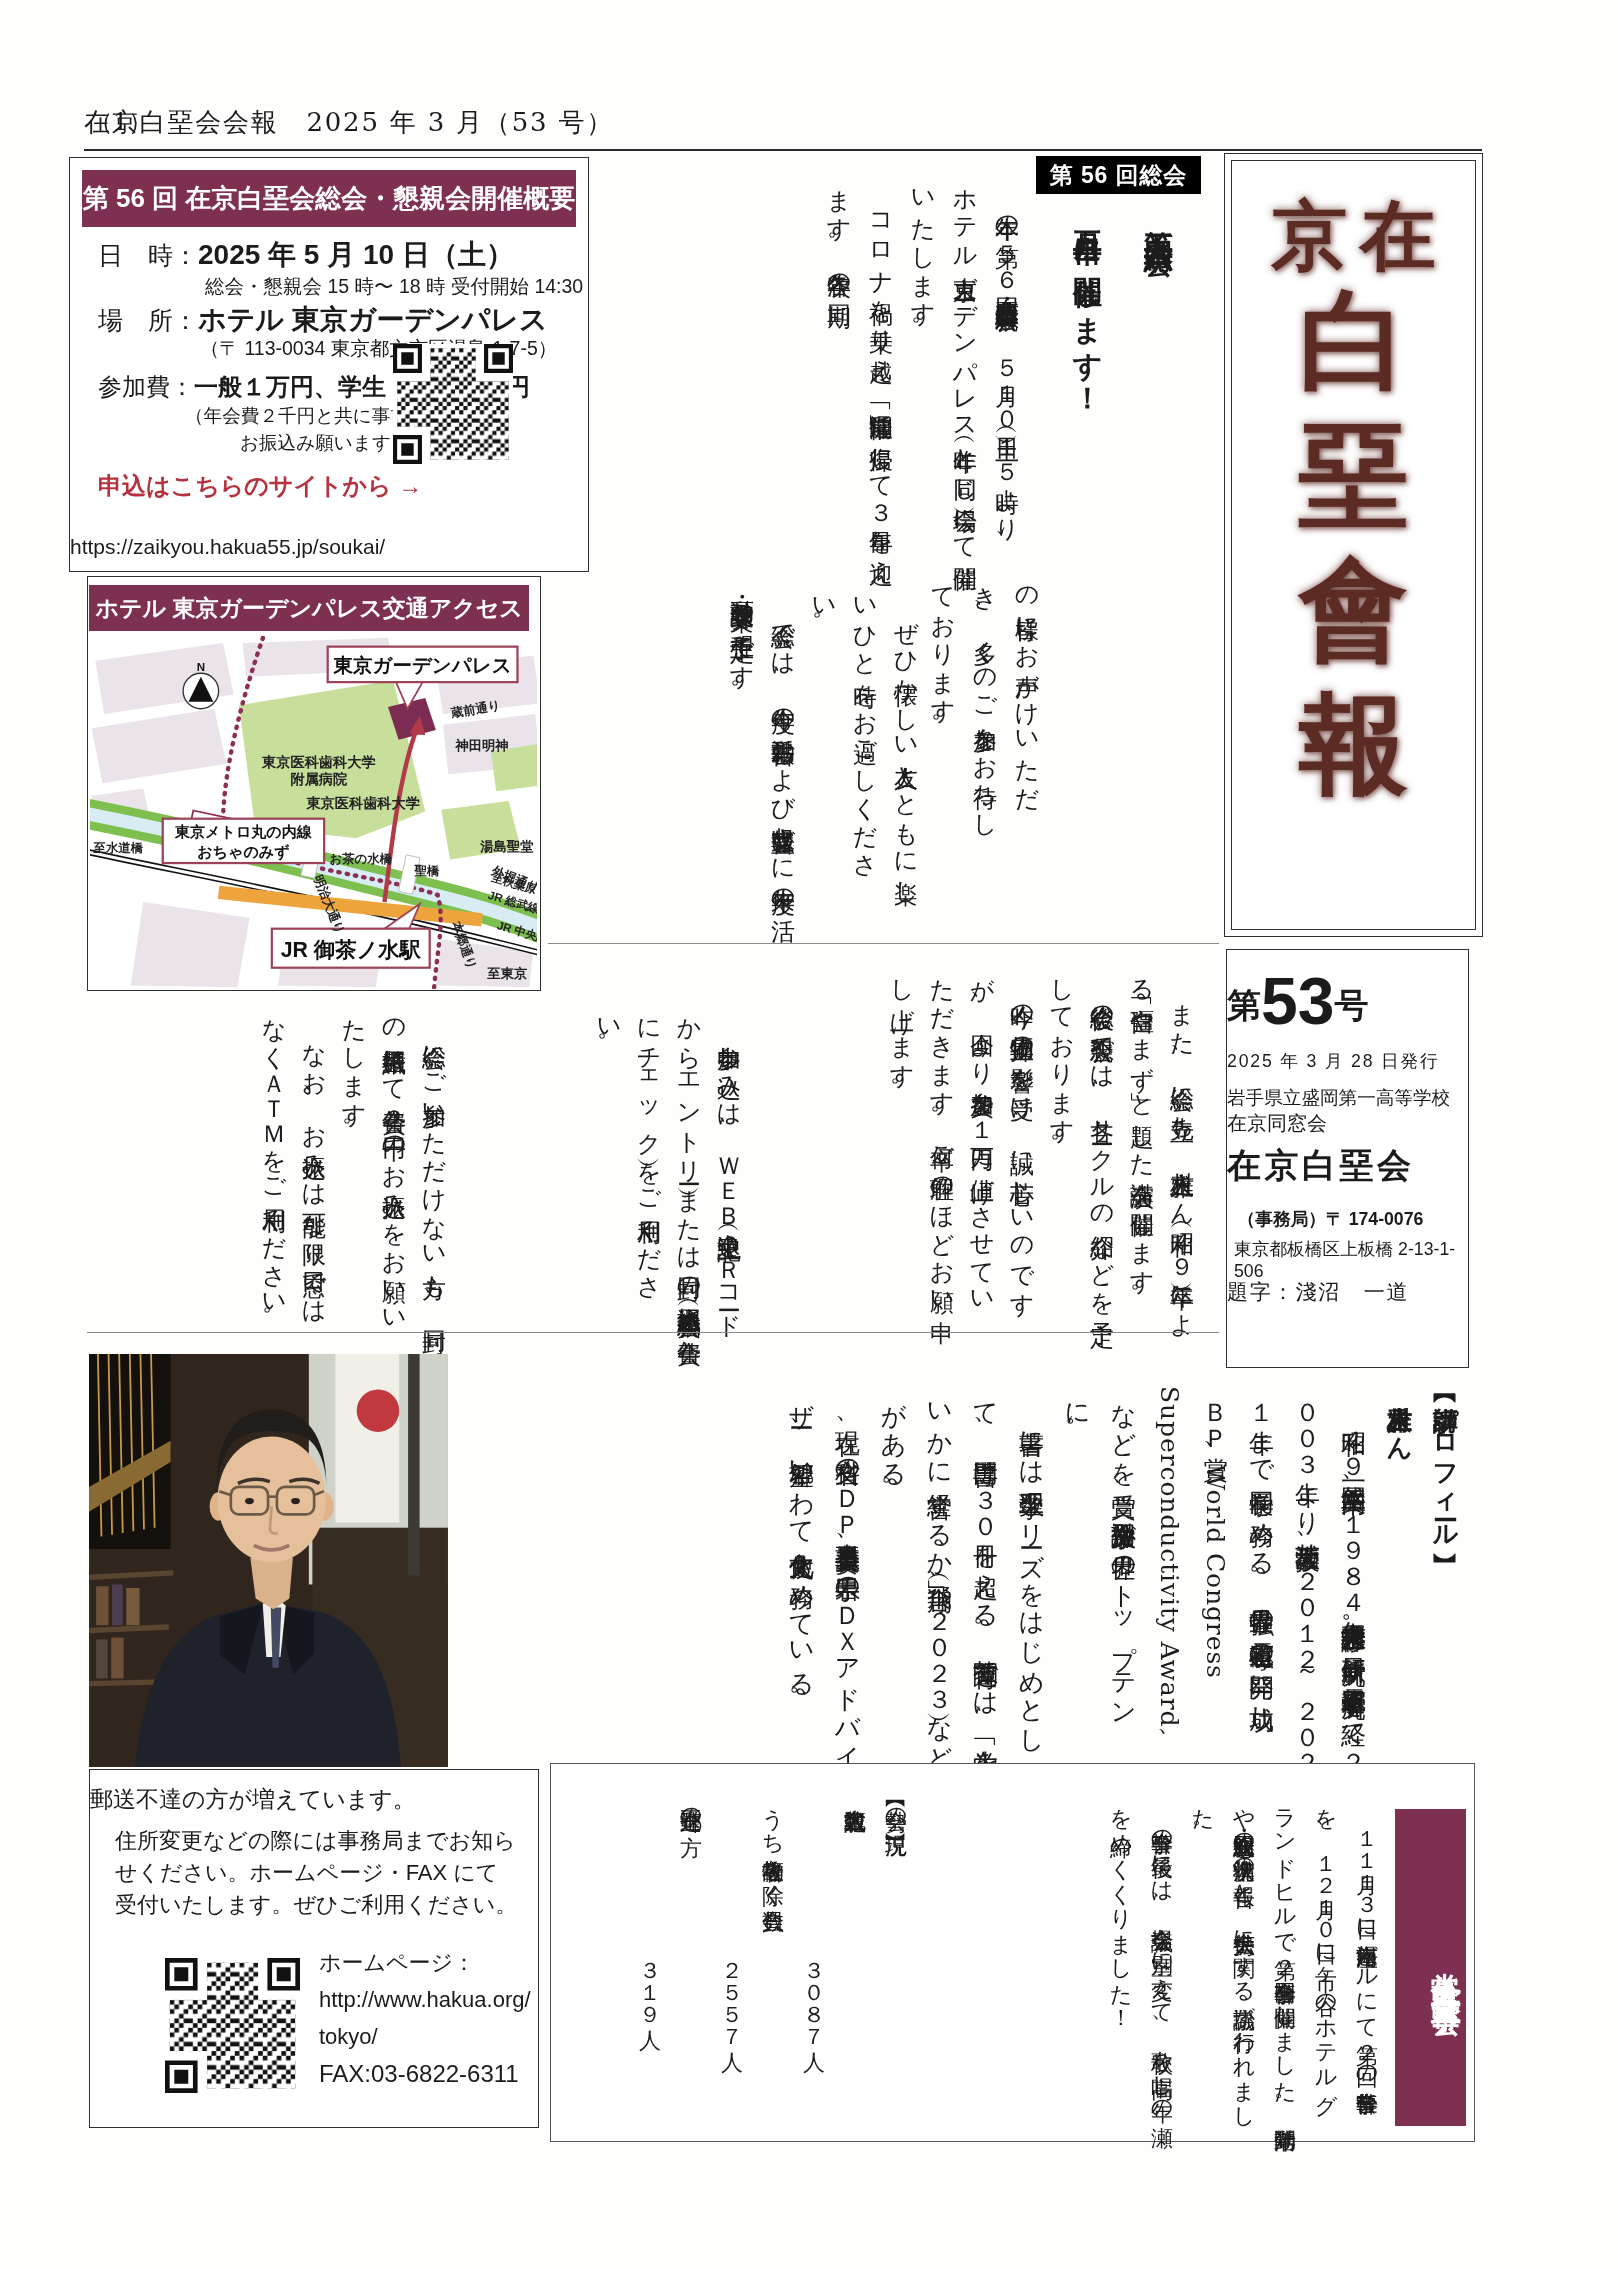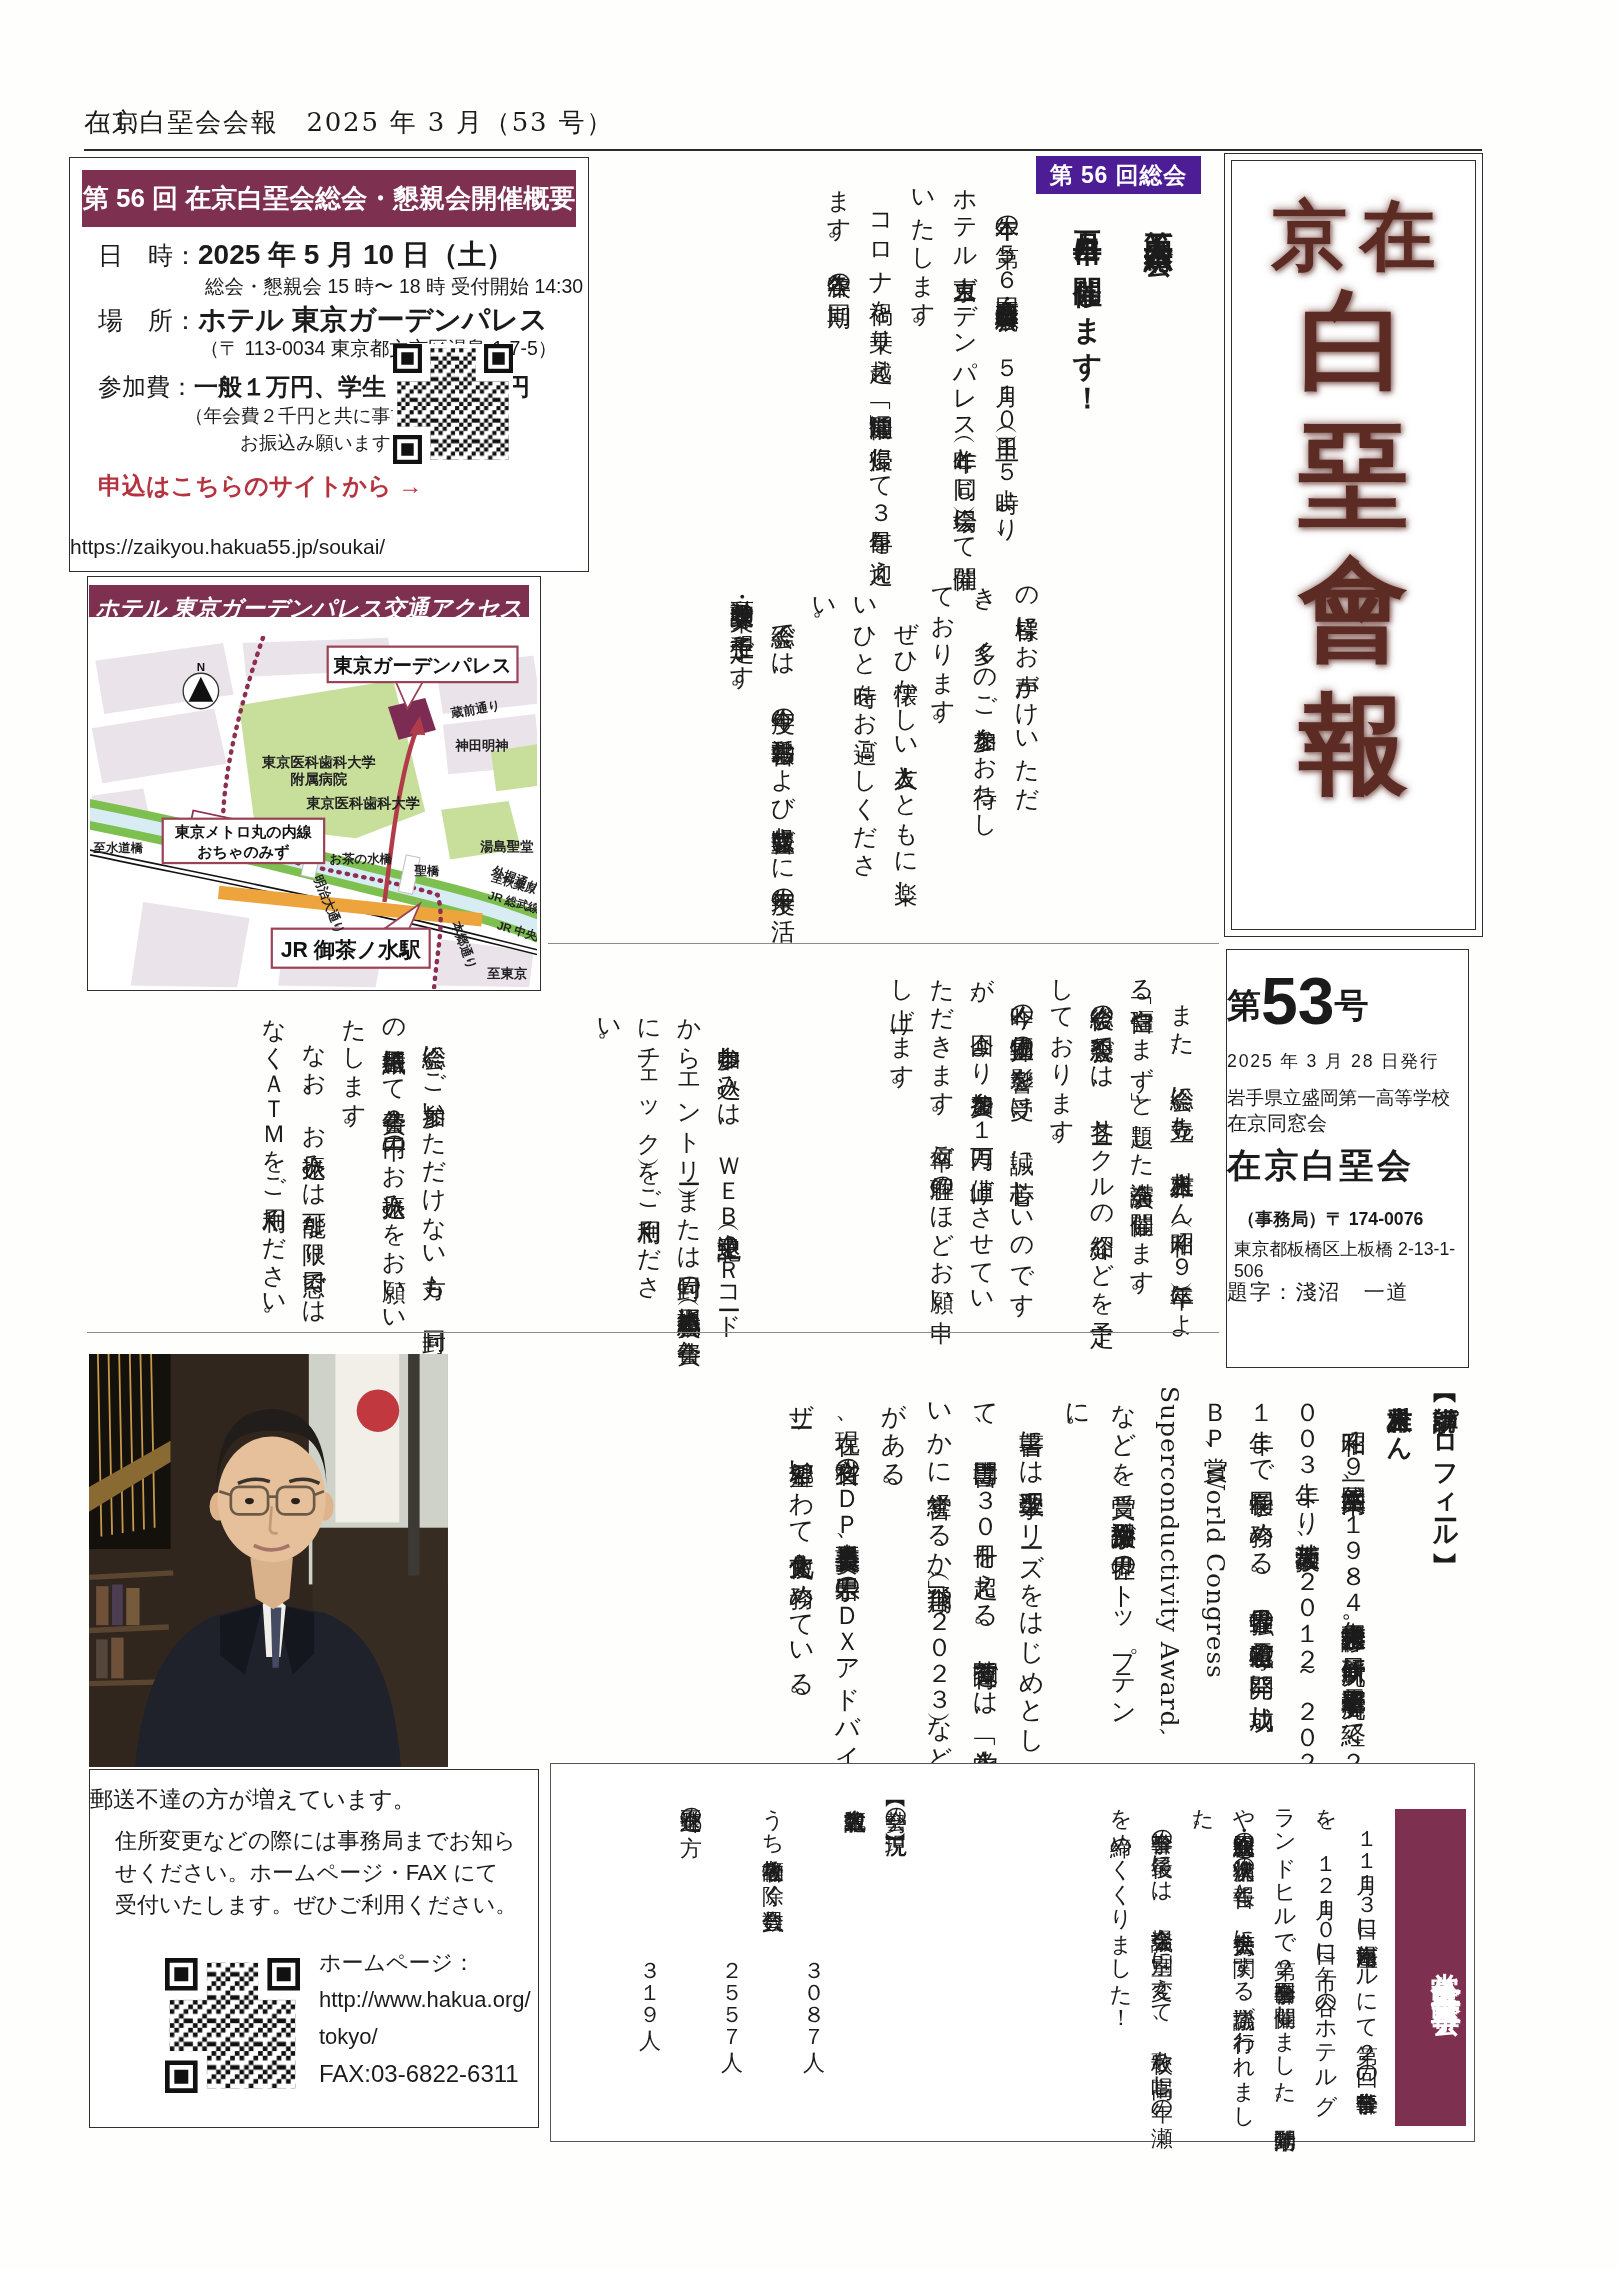--- a/index.html
+++ b/index.html
@@ -75,21 +75,21 @@
     <div class="abs" style="left:115px;top:245px;font-size:18.6px;">（年会費２千円と共に事前に</div>
     <div class="abs" style="left:170px;top:272px;font-size:18.6px;">お振込み願います。）</div>
     <div class="abs red" style="left:28px;top:312px;font-size:24px;font-weight:bold;">申込はこちらのサイトから →</div>
     <svg class="qr" style="left:323px;top:186px;width:120px;height:120px;" viewBox="0 0 135 135" width="120" height="120">
         <use href="#qrsym"></use>
       </svg>
     <div class="abs center" style="left:0;top:377px;width:100%;font-size:21px;">https://zaikyou.hakua55.jp/soukai/</div>
   </div>
 
   <div class="box" style="left:87px;top:576px;width:454px;height:415px;">
-    <div class="bar" style="left:1px;top:8px;right:10.6px;height:32px;line-height:46px;font-size:23px;font-style:italic;">ホテル 東京ガーデンパレス交通アクセス</div>
+    <div class="bar" style="left:1px;top:8px;right:10.6px;height:46px;line-height:46px;font-size:23px;">ホテル 東京ガーデンパレス交通アクセス</div>
     <svg class="abs" style="left:1.8px;top:59px;" width="447" height="353" viewBox="0 0 504 398">
       <rect width="504" height="398" fill="#ffffff"></rect>
 
       <g fill="#eae3ea">
         <polygon points="6,28 150,8 162,66 16,88"></polygon>
         <polygon points="2,104 140,82 154,144 14,166"></polygon>
         <polygon points="172,8 336,2 342,38 176,46"></polygon>
         <polygon points="390,36 500,22 508,76 398,88"></polygon>
         <polygon points="398,100 502,88 508,146 404,156"></polygon>
         <polygon points="2,180 60,172 68,208 8,216"></polygon>
@@ -166,21 +166,21 @@
         <text transform="translate(408,324) rotate(70)" font-size="14">本郷通り</text>
         <text transform="translate(448,296) rotate(16)" font-size="13">JR 総武線</text>
         <text transform="translate(452,276) rotate(16)" font-size="13">至秋葉原</text>
         <text transform="translate(458,330) rotate(16)" font-size="13">JR 中央線</text>
         <text x="448" y="386" font-size="15">至東京</text>
         <text x="4" y="244" font-size="14">至水道橋</text>
       </g>
     </svg>
   </div>
 
-  <div class="abs" style="left:1036px;top:156px;width:165px;height:38px;background:#4c1d95;color:#fff;text-align:center;line-height:38px;font-size:23px;font-weight:bold;letter-spacing:0.9px;">第 56 回総会</div>
+  <div class="abs" style="left:1036px;top:156px;width:165px;height:38px;background:#000000;color:#fff;text-align:center;line-height:38px;font-size:23px;font-weight:bold;letter-spacing:0.9px;">第 56 回総会</div>
   <div class="v abs" style="left:1052px;top:208px;width:142px;height:381px;font-size:29px;font-weight:bold;line-height:71px;letter-spacing:2.7px;"><span>第五十六回総会</span>
 <span>五月十日に開催します！</span></div>
 
   <div class="v abs" style="left:649px;top:173px;width:379px;height:406px;font-size:24px;line-height:42px;letter-spacing:0.9px;">　本年の第５６回在京白堊会総会・懇親会は、５月１０日（土）１５時より、ホテル東京ガーデンパレス（昨年と同じ会場）にて開催いたします。
 　コロナ禍を乗り越え、「通常開催」に復帰して３年目を迎えます。各年次の同期</div>
   <div class="v abs" style="left:922px;top:570px;width:126px;height:282px;font-size:24px;line-height:42px;letter-spacing:0.9px;">の皆様にお声がけいただき、多くのご参加をお待ちしております。</div>
   <div class="v abs" style="left:649px;top:581px;width:277px;height:321px;font-size:24px;line-height:41px;letter-spacing:0.9px;">　ぜひ懐かしい友人とともに楽しいひと時をお過ごしください。
 　総会では、今年度の活動報告および収支報告並びに来年度の活動計画・収支予算案を上程予定です。</div>
 
   <div class="thinrule" style="left:548px;top:943px;width:671px;height:1.3px;"></div>

